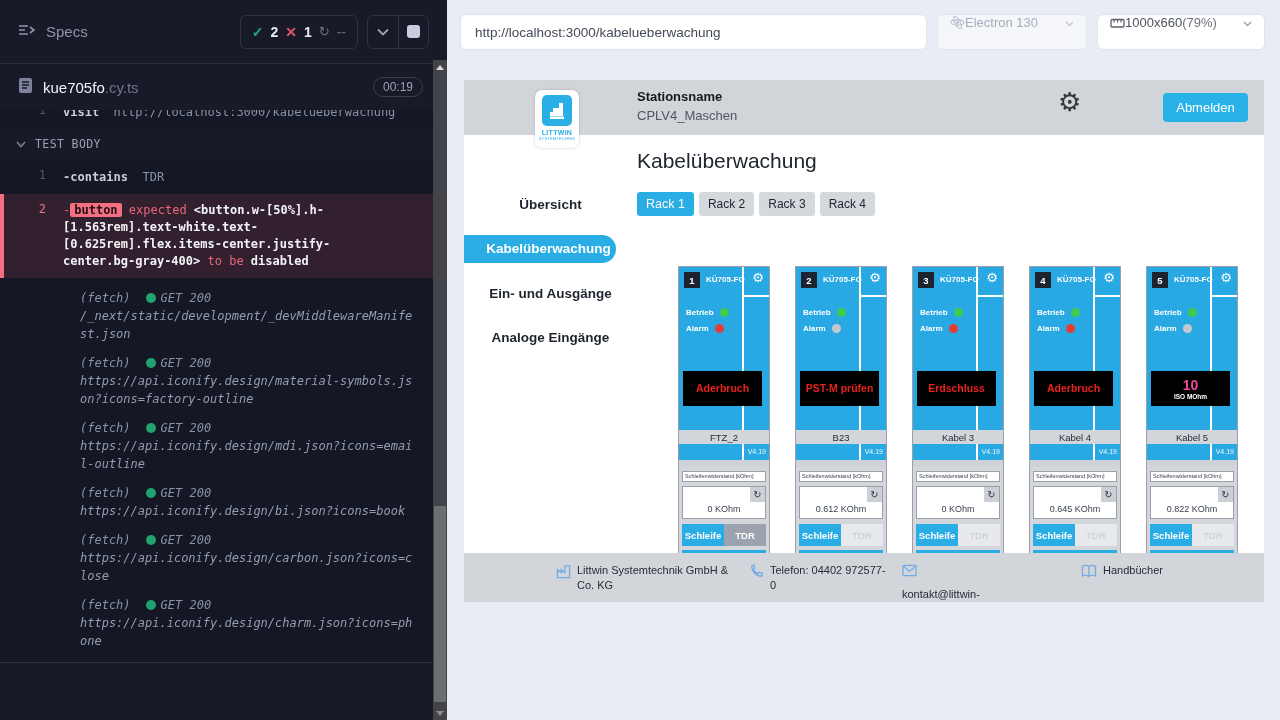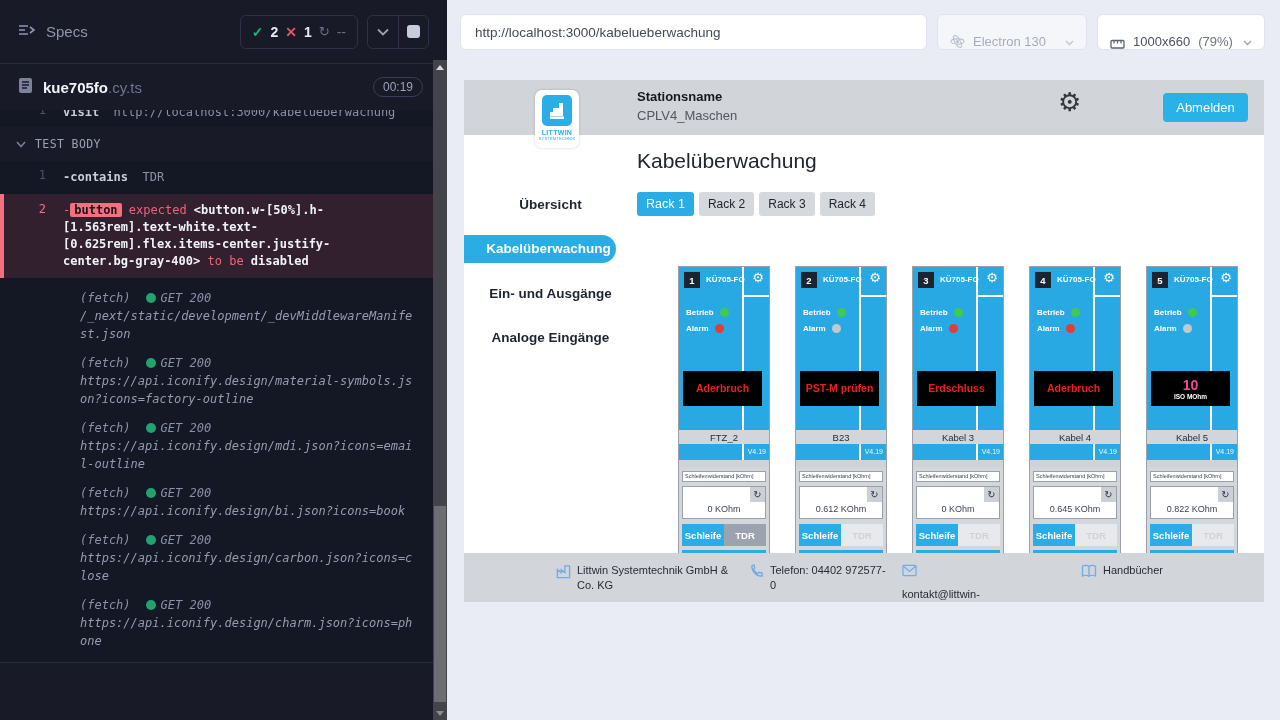--- a/index.html
+++ b/index.html
@@ -18,21 +18,21 @@
   .st-cross { color:#e0556b; font-weight:bold; }
   .st-num { color:#e9ecf6; font-weight:bold; }
   .st-ref { color:#676d85; font-size:13px; font-family:"DejaVu Sans",sans-serif; }
   .st-dash { color:#676d85; }
   .ctrl-group { display:flex; border:1px solid #2e3246; border-radius:6px; height:34px; overflow:hidden; }
   .ctrl-btn { width:30px; display:flex; align-items:center; justify-content:center; }
   .ctrl-btn + .ctrl-btn { border-left:1px solid #2e3246; }
   .stop-sq { width:13px; height:13px; background:#c7ccdf; border-radius:3px; }
   .r-divider { height:1px; background:#2a2d3d; }
   .spec-row { height:46px; display:flex; align-items:center; padding:0 14px 0 18px; }
-  .spec-name { font-weight:bold; color:#f2f4fa; font-size:15px; margin-left:10px; }
+  .spec-name { font-weight:normal; color:#f2f4fa; font-size:15px; margin-left:10px; }
   .spec-ext { color:#6f7590; font-size:15px; }
   .spec-time { margin-left:auto; border:1px solid #3a3e54; color:#9aa1b8; border-radius:12px;
     font-size:12px; padding:2px 9px; }
   .log { font-family:"DejaVu Sans Mono", monospace; font-size:12px; color:#8a91a8; }
   .visit-row { background:#141724; height:17px; overflow:hidden; }
   .lrow { display:flex; align-items:flex-start; }
   .visit-row .lrow { margin-top:-7px; }
   .row-num { flex:none; width:46px; text-align:right; color:#4d536e; padding-right:0; }
   .row-body { margin-left:17px; line-height:18px; }
   .cmd { font-weight:bold; color:#c9cedd; }
@@ -62,22 +62,22 @@
   .tri-up { width:0; height:0; border-left:4px solid transparent; border-right:4px solid transparent;
     border-bottom:5px solid #d8d9dd; }
   .tri-down { width:0; height:0; border-left:4px solid transparent; border-right:4px solid transparent;
     border-top:5px solid #8b8c90; }
 
   
   .stage { position:absolute; left:447px; top:0; width:833px; height:720px; background:#e9ecf4; }
   .topbar { height:64px; display:flex; align-items:center; padding:0 15px 0 13px; gap:10px; }
   .urlbar { flex:1; height:36px; background:#fff; border:1px solid #e0e4ee; border-radius:6px;
     display:flex; align-items:center; padding:0 14px; font-size:13.5px; color:#434a57; }
-  .dd { height:36px; border:1px solid #dfe3ed; border-radius:6px; display:flex; align-items:flex-end;
-    padding:0 12px; gap:8px; font-size:13px; flex:none; }
+  .dd { height:36px; border:1px solid #dfe3ed; border-radius:6px; display:flex; align-items:flex-start;
+    padding:0 12px; font-size:13px; flex:none; }
   .dd-browser { color:#a6acbb; background:#f5f6fa; width:150px; }
   .dd-size { color:#4b515e; background:#fff; width:168px; }
   .dd .chev { margin-left:auto; }
   .pct { color:#6d7380; }
 
   
   .app { position:absolute; left:17px; top:80px; width:800px; height:522px; background:#fff; overflow:hidden; }
   .app-header { position:absolute; top:0; left:0; right:0; height:55px; background:#d1d4d9; z-index:2; }
   .station-label { position:absolute; left:173px; top:9px; font-size:13px; font-weight:bold; color:#16181c; }
   .station-name { position:absolute; left:173px; top:28px; font-size:13px; color:#51565f; }

